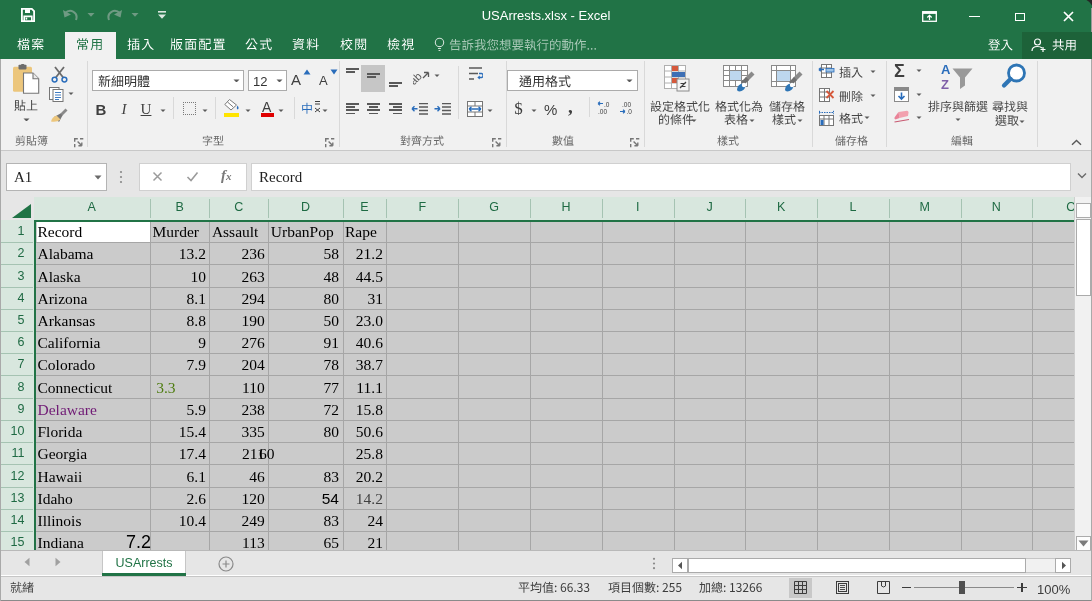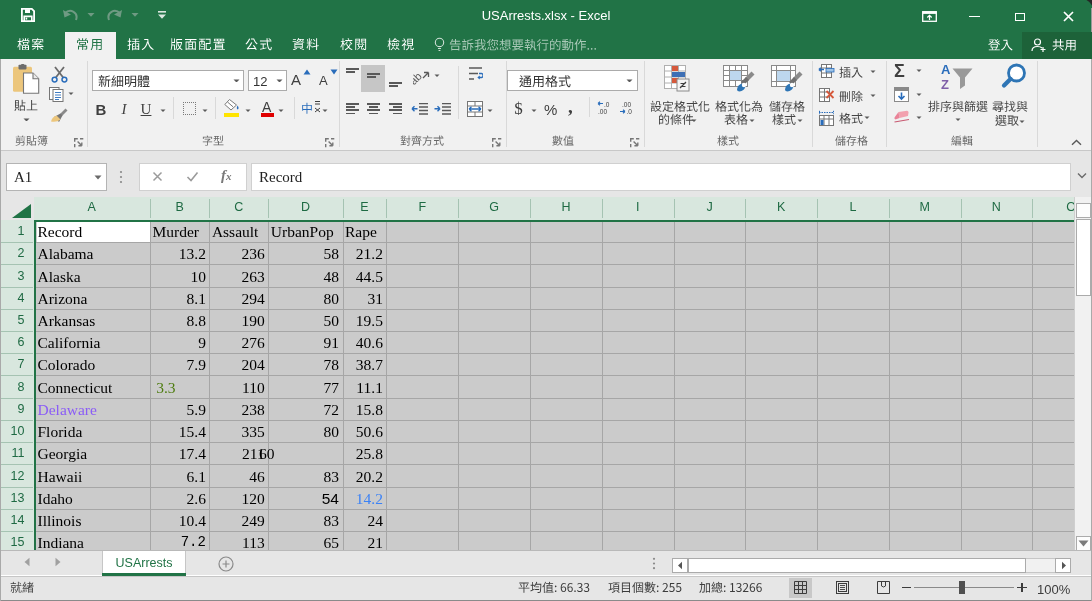--- a/index.html
+++ b/index.html
@@ -577,37 +577,37 @@
 <div class="abs" style="left:302.9px;top:266.5px;width:80px;text-align:right;height:19px;line-height:19px;font-family:'Liberation Serif',serif;font-size:15.5px;color:#000">44.5</div>
 <div class="abs" style="left:37.5px;top:288.7px;height:19px;line-height:19px;font-family:'Liberation Serif',serif;font-size:15.5px;color:#000">Arizona</div>
 <div class="abs" style="left:125.9px;top:288.7px;width:80px;text-align:right;height:19px;line-height:19px;font-family:'Liberation Serif',serif;font-size:15.5px;color:#000">8.1</div>
 <div class="abs" style="left:184.8px;top:288.7px;width:80px;text-align:right;height:19px;line-height:19px;font-family:'Liberation Serif',serif;font-size:15.5px;color:#000">294</div>
 <div class="abs" style="left:259.0px;top:288.7px;width:80px;text-align:right;height:19px;line-height:19px;font-family:'Liberation Serif',serif;font-size:15.5px;color:#000">80</div>
 <div class="abs" style="left:302.9px;top:288.7px;width:80px;text-align:right;height:19px;line-height:19px;font-family:'Liberation Serif',serif;font-size:15.5px;color:#000">31</div>
 <div class="abs" style="left:37.5px;top:310.9px;height:19px;line-height:19px;font-family:'Liberation Serif',serif;font-size:15.5px;color:#000">Arkansas</div>
 <div class="abs" style="left:125.9px;top:310.9px;width:80px;text-align:right;height:19px;line-height:19px;font-family:'Liberation Serif',serif;font-size:15.5px;color:#000">8.8</div>
 <div class="abs" style="left:184.8px;top:310.9px;width:80px;text-align:right;height:19px;line-height:19px;font-family:'Liberation Serif',serif;font-size:15.5px;color:#000">190</div>
 <div class="abs" style="left:259.0px;top:310.9px;width:80px;text-align:right;height:19px;line-height:19px;font-family:'Liberation Serif',serif;font-size:15.5px;color:#000">50</div>
-<div class="abs" style="left:302.9px;top:310.9px;width:80px;text-align:right;height:19px;line-height:19px;font-family:'Liberation Serif',serif;font-size:15.5px;color:#000">19.5</div>
+<div class="abs" style="left:302.9px;top:310.9px;width:80px;text-align:right;height:19px;line-height:19px;font-family:'Liberation Serif',serif;font-size:15.5px;color:#000">23.0</div>
 <div class="abs" style="left:37.5px;top:333.2px;height:19px;line-height:19px;font-family:'Liberation Serif',serif;font-size:15.5px;color:#000">California</div>
 <div class="abs" style="left:125.9px;top:333.2px;width:80px;text-align:right;height:19px;line-height:19px;font-family:'Liberation Serif',serif;font-size:15.5px;color:#000">9</div>
 <div class="abs" style="left:184.8px;top:333.2px;width:80px;text-align:right;height:19px;line-height:19px;font-family:'Liberation Serif',serif;font-size:15.5px;color:#000000">276</div>
 <div class="abs" style="left:259.0px;top:333.2px;width:80px;text-align:right;height:19px;line-height:19px;font-family:'Liberation Serif',serif;font-size:15.5px;color:#000">91</div>
 <div class="abs" style="left:302.9px;top:333.2px;width:80px;text-align:right;height:19px;line-height:19px;font-family:'Liberation Serif',serif;font-size:15.5px;color:#000">40.6</div>
 <div class="abs" style="left:37.5px;top:355.4px;height:19px;line-height:19px;font-family:'Liberation Serif',serif;font-size:15.5px;color:#000">Colorado</div>
 <div class="abs" style="left:125.9px;top:355.4px;width:80px;text-align:right;height:19px;line-height:19px;font-family:'Liberation Serif',serif;font-size:15.5px;color:#000">7.9</div>
 <div class="abs" style="left:184.8px;top:355.4px;width:80px;text-align:right;height:19px;line-height:19px;font-family:'Liberation Serif',serif;font-size:15.5px;color:#000">204</div>
 <div class="abs" style="left:259.0px;top:355.4px;width:80px;text-align:right;height:19px;line-height:19px;font-family:'Liberation Serif',serif;font-size:15.5px;color:#000">78</div>
 <div class="abs" style="left:302.9px;top:355.4px;width:80px;text-align:right;height:19px;line-height:19px;font-family:'Liberation Serif',serif;font-size:15.5px;color:#000">38.7</div>
 <div class="abs" style="left:37.5px;top:377.6px;height:19px;line-height:19px;font-family:'Liberation Serif',serif;font-size:15.5px;color:#000">Connecticut</div>
 <div class="abs" style="left:125.9px;top:377.6px;width:80px;text-align:center;height:19px;line-height:19px;font-family:'Liberation Serif',serif;font-size:15.5px;color:#4d7c0f">3.3</div>
 <div class="abs" style="left:184.8px;top:377.6px;width:80px;text-align:right;height:19px;line-height:19px;font-family:'Liberation Serif',serif;font-size:15.5px;color:#000">110</div>
 <div class="abs" style="left:259.0px;top:377.6px;width:80px;text-align:right;height:19px;line-height:19px;font-family:'Liberation Serif',serif;font-size:15.5px;color:#000">77</div>
 <div class="abs" style="left:302.9px;top:377.6px;width:80px;text-align:right;height:19px;line-height:19px;font-family:'Liberation Serif',serif;font-size:15.5px;color:#000">11.1</div>
-<div class="abs" style="left:37.5px;top:399.8px;height:30px;line-height:19px;font-family:'Liberation Serif',serif;font-size:15.5px;color:#8b5cf6">Delaware</div>
+<div class="abs" style="left:37.5px;top:399.8px;height:30px;line-height:19px;font-family:'Liberation Serif',serif;font-size:15.5px;color:#701a75">Delaware</div>
 <div class="abs" style="left:125.9px;top:399.8px;width:80px;text-align:right;height:19px;line-height:19px;font-family:'Liberation Serif',serif;font-size:15.5px;color:#000">5.9</div>
 <div class="abs" style="left:184.8px;top:399.8px;width:80px;text-align:right;height:19px;line-height:19px;font-family:'Liberation Serif',serif;font-size:15.5px;color:#000">238</div>
 <div class="abs" style="left:259.0px;top:399.8px;width:80px;text-align:right;height:19px;line-height:19px;font-family:'Liberation Serif',serif;font-size:15.5px;color:#000">72</div>
 <div class="abs" style="left:302.9px;top:399.8px;width:80px;text-align:right;height:19px;line-height:19px;font-family:'Liberation Serif',serif;font-size:15.5px;color:#000">15.8</div>
 <div class="abs" style="left:37.5px;top:422.1px;height:19px;line-height:19px;font-family:'Liberation Serif',serif;font-size:15.5px;color:#000">Florida</div>
 <div class="abs" style="left:125.9px;top:422.1px;width:80px;text-align:right;height:19px;line-height:19px;font-family:'Liberation Serif',serif;font-size:15.5px;color:#000">15.4</div>
 <div class="abs" style="left:184.8px;top:422.1px;width:80px;text-align:right;height:19px;line-height:19px;font-family:'Liberation Serif',serif;font-size:15.5px;color:#000">335</div>
 <div class="abs" style="left:259.0px;top:422.1px;width:80px;text-align:right;height:19px;line-height:19px;font-family:'Liberation Serif',serif;font-size:15.5px;color:#000">80</div>
 <div class="abs" style="left:302.9px;top:422.1px;width:80px;text-align:right;height:19px;line-height:19px;font-family:'Liberation Serif',serif;font-size:15.5px;color:#000">50.6</div>
 <div class="abs" style="left:37.5px;top:444.3px;height:19px;line-height:19px;font-family:'Liberation Serif',serif;font-size:15.5px;color:#000">Georgia</div>
@@ -617,28 +617,28 @@
 <div class="abs" style="left:302.9px;top:444.3px;width:80px;text-align:right;height:19px;line-height:19px;font-family:'Liberation Serif',serif;font-size:15.5px;color:#000">25.8</div>
 <div class="abs" style="left:37.5px;top:466.5px;height:19px;line-height:19px;font-family:'Liberation Serif',serif;font-size:15.5px;color:#000">Hawaii</div>
 <div class="abs" style="left:125.9px;top:466.5px;width:80px;text-align:right;height:19px;line-height:19px;font-family:'Liberation Serif',serif;font-size:15.5px;color:#000">6.1</div>
 <div class="abs" style="left:184.8px;top:466.5px;width:80px;text-align:right;height:19px;line-height:19px;font-family:'Liberation Serif',serif;font-size:15.5px;color:#000">46</div>
 <div class="abs" style="left:259.0px;top:466.5px;width:80px;text-align:right;height:19px;line-height:19px;font-family:'Liberation Serif',serif;font-size:15.5px;color:#000">83</div>
 <div class="abs" style="left:302.9px;top:466.5px;width:80px;text-align:right;height:19px;line-height:19px;font-family:'Liberation Serif',serif;font-size:15.5px;color:#000">20.2</div>
 <div class="abs" style="left:37.5px;top:488.8px;height:19px;line-height:19px;font-family:'Liberation Serif',serif;font-size:15.5px;color:#000">Idaho</div>
 <div class="abs" style="left:125.9px;top:488.8px;width:80px;text-align:right;height:19px;line-height:19px;font-family:'Liberation Serif',serif;font-size:15.5px;color:#000">2.6</div>
 <div class="abs" style="left:184.8px;top:488.8px;width:80px;text-align:right;height:19px;line-height:19px;font-family:'Liberation Serif',serif;font-size:15.5px;color:#000">120</div>
 <div class="abs" style="left:259.0px;top:488.8px;width:80px;text-align:right;height:19px;line-height:19px;font-family:Liberation Sans, sans-serif;font-size:15.5px;color:#000">54</div>
-<div class="abs" style="left:302.9px;top:488.8px;width:80px;text-align:right;height:19px;line-height:19px;font-family:'Liberation Serif',serif;font-size:15.5px;color:#3b82f6">14.2</div>
+<div class="abs" style="left:302.9px;top:488.8px;width:80px;text-align:right;height:19px;line-height:19px;font-family:'Liberation Serif',serif;font-size:15.5px;color:#404040">14.2</div>
 <div class="abs" style="left:37.5px;top:511.0px;height:19px;line-height:19px;font-family:'Liberation Serif',serif;font-size:15.5px;color:#000">Illinois</div>
 <div class="abs" style="left:125.9px;top:511.0px;width:80px;text-align:right;height:19px;line-height:19px;font-family:'Liberation Serif',serif;font-size:15.5px;color:#000">10.4</div>
 <div class="abs" style="left:184.8px;top:511.0px;width:80px;text-align:right;height:19px;line-height:19px;font-family:'Liberation Serif',serif;font-size:15.5px;color:#000">249</div>
 <div class="abs" style="left:259.0px;top:511.0px;width:80px;text-align:right;height:19px;line-height:19px;font-family:'Liberation Serif',serif;font-size:15.5px;color:#000">83</div>
 <div class="abs" style="left:302.9px;top:511.0px;width:80px;text-align:right;height:19px;line-height:19px;font-family:'Liberation Serif',serif;font-size:15.5px;color:#000">24</div>
 <div class="abs" style="left:37.5px;top:533.2px;height:19px;line-height:19px;font-family:'Liberation Serif',serif;font-size:15.5px;color:#000">Indiana</div>
-<div class="abs" style="left:125.9px;top:533.2px;width:80px;text-align:right;height:19px;line-height:19px;font-family:Liberation Mono, monospace;font-size:14px;color:#000">7.2</div>
+<div class="abs" style="left:125.9px;top:533.2px;width:80px;text-align:left;height:19px;line-height:19px;font-family:Liberation Sans, sans-serif;font-size:18px;color:#000">7.2</div>
 <div class="abs" style="left:184.8px;top:533.2px;width:80px;text-align:right;height:19px;line-height:19px;font-family:'Liberation Serif',serif;font-size:15.5px;color:#000">113</div>
 <div class="abs" style="left:259.0px;top:533.2px;width:80px;text-align:right;height:19px;line-height:19px;font-family:'Liberation Serif',serif;font-size:15.5px;color:#000">65</div>
 <div class="abs" style="left:302.9px;top:533.2px;width:80px;text-align:right;height:19px;line-height:19px;font-family:'Liberation Serif',serif;font-size:15.5px;color:#000">21</div>
 <div class="abs" style="left:1074px;top:197px;width:18px;height:353.4px;background:#f1f1f1;border-left:1px solid #cfcfcf"></div>
 <svg class="abs" style="left:1077.5px;top:207px" width="11" height="7" viewBox="0 0 11 7">
     <path d="M5.5 0.5 L10.5 6.5 H0.5 Z" fill="#7b7b7b"></path>
   </svg>
 <div class="abs" style="left:1075.5px;top:203px;width:15px;height:14.5px;background:#fdfdfd;border:1px solid #ababab"></div>
 <div class="abs" style="left:1075.5px;top:219px;width:15px;height:77px;background:#fff;border:1px solid #ababab"></div>
 <div class="abs" style="left:1075.5px;top:536px;width:15px;height:14.5px;background:#fdfdfd;border:1px solid #ababab"></div>

